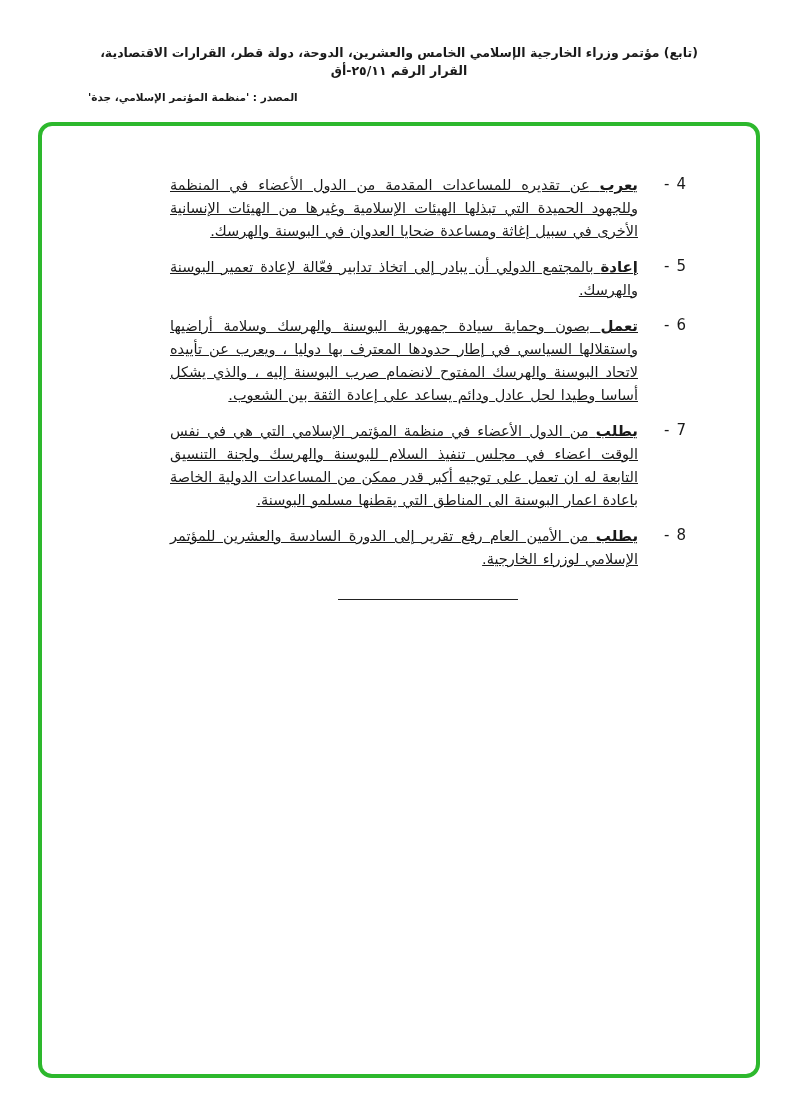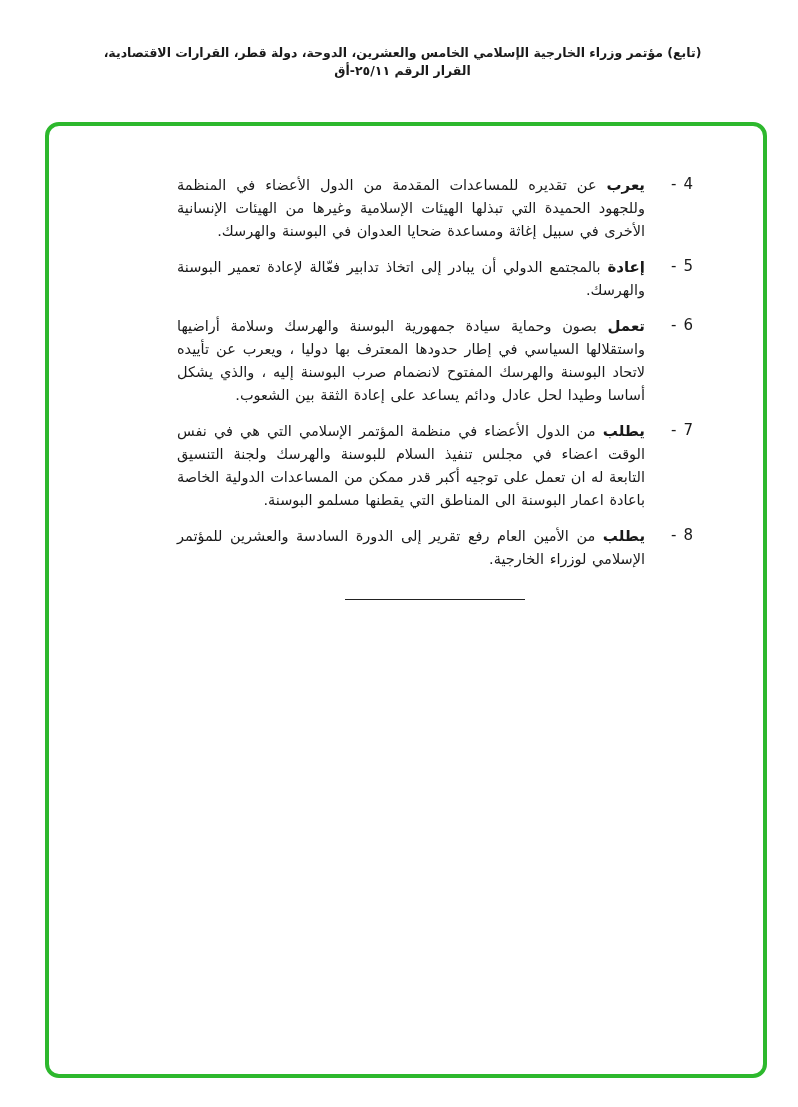--- a/index.html
+++ b/index.html
@@ -5,21 +5,21 @@
   * { margin: 0; padding: 0; box-sizing: border-box; }
   html, body { background: #ffffff; }
   body {
     width: 798px;
     height: 1107px;
     position: relative;
     font-family: "DejaVu Sans", sans-serif;
     color: #1a1a1a;
     overflow: hidden;
   }
-  .page { position: absolute; inset: 0; background: #ffffff; margin-left: 7px; }
+  .page { position: absolute; inset: 0; background: #ffffff; }
 
   
   .doc-header {
     position: absolute;
     top: 44px;
     left: 88px;
     right: 88px;
     direction: rtl;
   }
   .header-line1 {
@@ -66,36 +66,38 @@
     font-size: 15px;
     padding-top: 1px;
     align-items: flex-start;
     justify-content: flex-start;
   }
   .item-text {
     font-size: 14.5px;
     line-height: 23px;
     text-align: justify;
     word-spacing: 1px;
+    text-decoration: underline;
   }
   .lead { font-weight: bold; font-size: 15px; }
 
   .end-rule {
     width: 180px;
     border-top: 1.5px solid #222222;
     margin: 28px auto 0 auto;
   }
 </style>
 </head>
 <body>
 
 <div class="page">
 
   <header class="doc-header">
     <div class="header-line1">(تابع) مؤتمر وزراء الخارجية الإسلامي الخامس والعشرين، الدوحة، دولة قطر، القرارات الاقتصادية، القرار الرقم ٢٥/١١-أق</div>
+    <div class="header-line2">المصدر :  'منظمة المؤتمر الإسلامي، جدة'</div>
   </header>
 
   <div class="green-frame" style="border-color: rgb(45, 184, 45);">
     <div class="content">
 
       <div class="item">
         <span class="marker">
             <span class="num">4</span>
             <span class="dash">-</span>
           </span>

